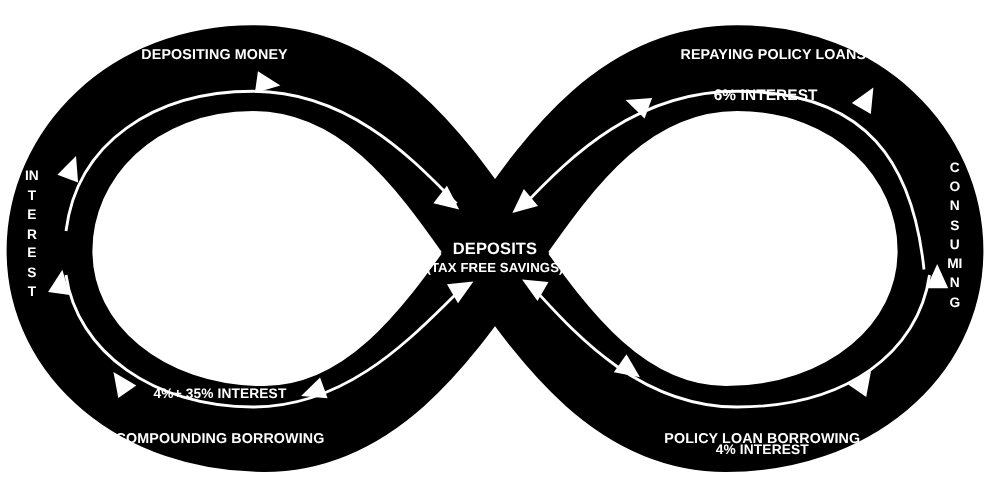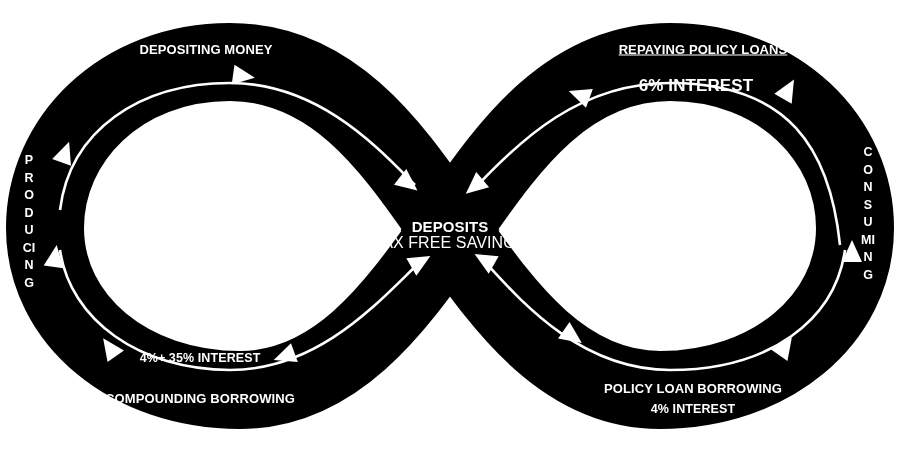--- a/index.html
+++ b/index.html
@@ -1,20 +1,20 @@
 <!DOCTYPE html>
 <html><head>
 <meta charset="utf-8">
 <style>
   html, body { margin: 0; padding: 0; background: #ffffff; }
   body { width: 900px; height: 450px; overflow: hidden; position: relative; font-family: "Liberation Sans", sans-serif; }
   #stage { position: absolute; left: 0; top: 0; width: 900px; height: 450px; }
   .lbl { position: absolute; color: #ffffff; font-weight: bold; font-size: 13px; white-space: nowrap; transform: translate(-50%, -50%); letter-spacing: 0.1px; }
   .center-title { font-size: 15px; }
-  .center-sub { font-size: 16px; font-weight: normal; }
+  .center-sub { font-size: 12px; font-weight: bold; }
   .vert { position: absolute; color: #ffffff; font-weight: bold; font-size: 12.5px; width: 14px; text-align: center; line-height: 17.5px; word-break: break-all; transform: translateX(-50%); }
 </style>
 </head>
 <body>
 
 <svg id="stage" viewBox="0 0 900 450" xmlns="http://www.w3.org/2000/svg">
 
   <path id="band-left" d="M450,230 C400,160 340,62 230,62 C120,62 45,140 45,228 C45,320 130,390 240,390 C340,390 400,300 450,230" fill="none" stroke="#000" stroke-width="78" stroke-linejoin="round"></path>
 
   <path id="band-right" d="M450,230 C500,160 560,62 670,62 C780,62 855,140 855,228 C855,320 770,390 660,390 C560,390 500,300 450,230" fill="none" stroke="#000" stroke-width="78" stroke-linejoin="round"></path>
@@ -37,23 +37,23 @@
       <polygon points="12,0 -10,-10 -10,10" transform="translate(572,336) rotate(35)"></polygon>
       <polygon points="12,0 -10,-10 -10,10" transform="translate(485,260) rotate(210)"></polygon>
       <polygon points="12,0 -10,-10 -10,10" transform="translate(420,262) rotate(330)"></polygon>
       <polygon points="12,0 -10,-10 -10,10" transform="translate(285,356) rotate(160)"></polygon>
       <polygon points="12,0 -10,-10 -10,10" transform="translate(110,348) rotate(235)"></polygon>
       <polygon points="12,0 -10,-10 -10,10" transform="translate(55,257) rotate(278)"></polygon>
       <polygon points="12,0 -10,-10 -10,10" transform="translate(65,153) rotate(290)"></polygon>
     </g>
 </svg>
 
-<div class="lbl" style="left:206px; top:49px;">DEPOSITING MONEY</div>
-<div class="lbl" style="left:703px; top:49px;text-decoration:underline;">REPAYING POLICY LOANS</div>
-<div class="lbl" style="left:696px; top:86px; font-size:17px;">6% INTEREST</div>
+<div class="lbl" style="left:195px; top:49px;">DEPOSITING MONEY</div>
+<div class="lbl" style="left:703px; top:49px;">REPAYING POLICY LOANS</div>
+<div class="lbl" style="left:696px; top:86px; font-size:14px;">6% INTEREST</div>
 <div class="lbl center-title" style="left:450px; top:226px;">DEPOSITS</div>
 <div class="lbl center-sub" style="left:450px; top:243px;">(TAX FREE SAVINGS)</div>
 <div class="lbl" style="left:200px; top:358px; font-size:12.5px;">4%+ 35% INTEREST</div>
 <div class="lbl" style="left:200px; top:398px;">COMPOUNDING BORROWING</div>
 <div class="lbl" style="left:693px; top:365px; font-size:12.5px;margin-top:44px;">4% INTEREST</div>
-<div class="lbl" style="left:693px; top:388px;">POLICY LOAN BORROWING</div>
-<div class="vert" style="left:29px; top:152px;">PRODUCING</div>
+<div class="lbl" style="left:693px; top:398px;">POLICY LOAN BORROWING</div>
+<div class="vert" style="left:29px; top:152px;">INTEREST</div>
 <div class="vert" style="left:868px; top:144px;">CONSUMING</div>
 
 </body></html>

